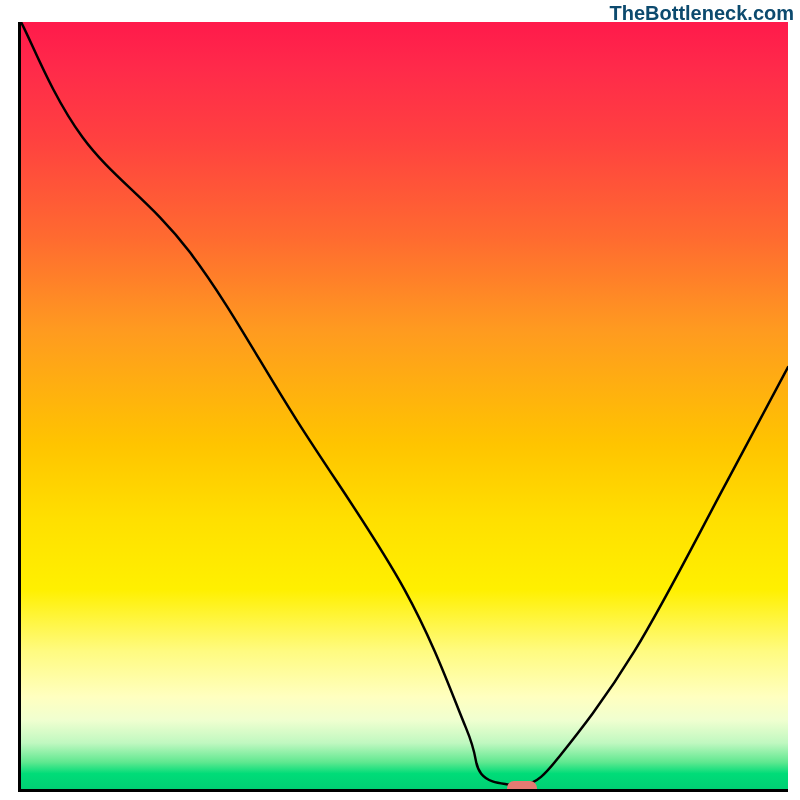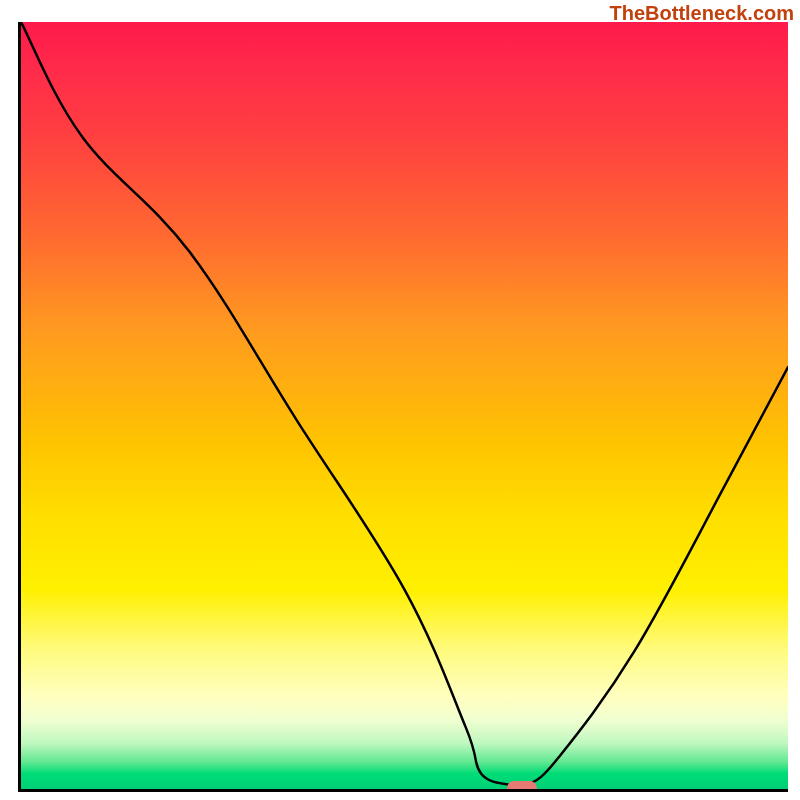--- a/index.html
+++ b/index.html
@@ -9,21 +9,21 @@
     background: #fff;
     position: relative;
     font-family: Arial, sans-serif;
   }
   .watermark {
     position: absolute;
     top: 2px;
     right: 6px;
     font-size: 20px;
     font-weight: bold;
-    color: #c2410c;
+    color: #0c4a6e;
     z-index: 10;
   }
   .plot-area {
     position: absolute;
     left: 18px;
     top: 22px;
     width: 770px;
     height: 770px;
     border-left: 3px solid #000;
     border-bottom: 3px solid #000;

